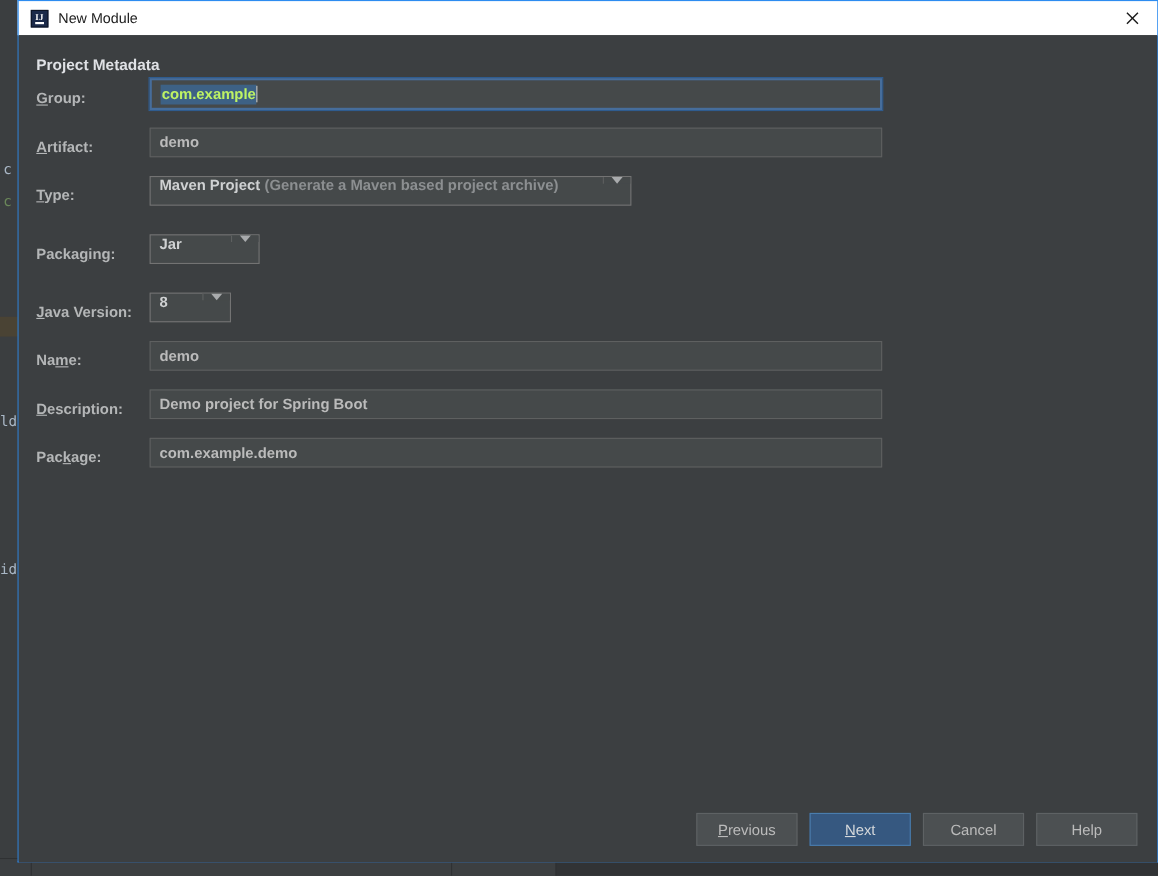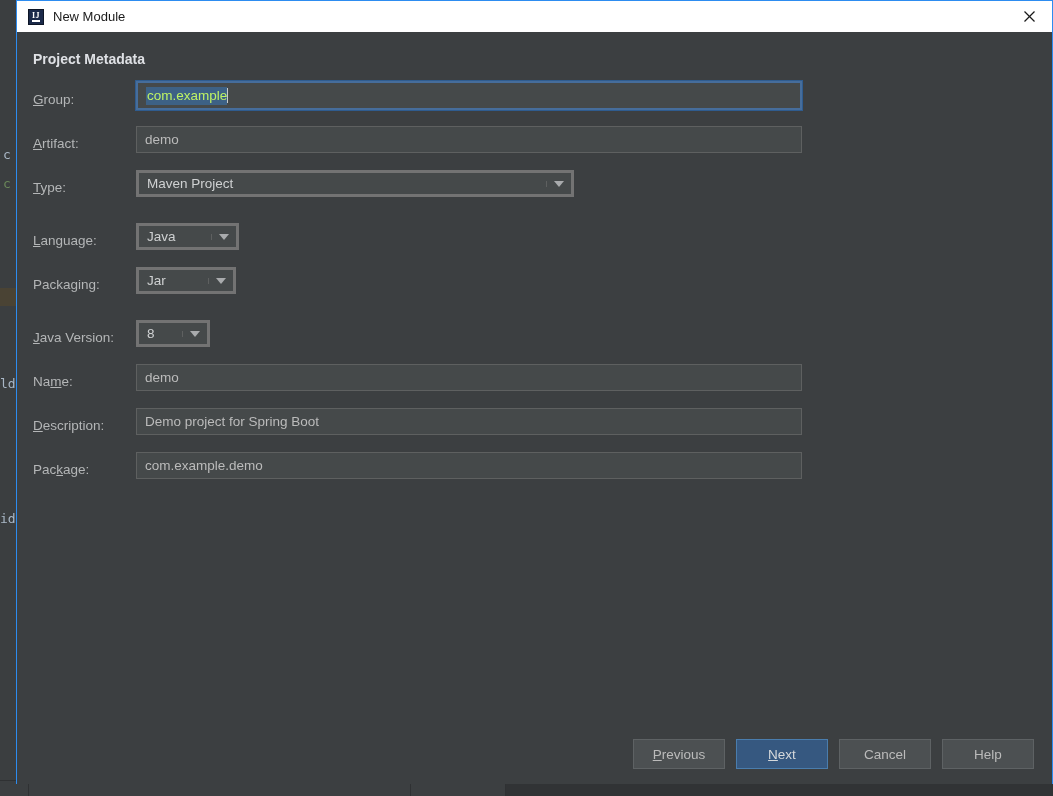--- a/index.html
+++ b/index.html
@@ -151,22 +151,23 @@
     left: 16px;
     top: 19px;
     font-size: 14px;
     font-weight: bold;
     color: #dfe1e5;
   }
 
   .form {
     position: absolute;
     left: 0;
-    top: 50px;
+    top: 40px;
     width: 100%;
+    font-weight: bold;
   }
   .row {
     position: relative;
     height: 44px;
   }
   .row.gap { height: 53px; }
   .lbl {
     position: absolute;
     left: 16px;
     top: 10px;
@@ -212,25 +213,25 @@
     margin-left: 0px;
     vertical-align: middle;
   }
 
   
   .combo {
     position: absolute;
     left: 119px;
     top: 0;
     height: 27px;
-    border: 3px solid #737373;
+    border: 1px solid #737373;
     box-sizing: border-box;
     background: #45494a;
     display: flex;
-    align-items: center;
+    align-items: flex-start;
   }
   .combo .combo-text {
     flex: 1;
     display: flex;
     align-items: center;
     padding-left: 8px;
     font-size: 13.5px;
     color: #cfd1d2;
     white-space: nowrap;
     overflow: hidden;
@@ -341,36 +342,28 @@
         <div class="field wide">
           <span>demo</span>
         </div>
       </div>
 
       <div class="row gap">
         <div class="lbl"><span></span><u>T</u><span>ype:</span></div>
         <div class="combo type-combo">
           <div class="combo-text">
             <span>Maven Project</span>
+            <span class="dim">(Generate a Maven based project archive)</span>
           </div>
           <div class="combo-arrow">
             <div class="arrow-glyph"></div>
           </div>
         </div>
       </div>
 
-      <div class="row">
-        <div class="lbl"><span></span><u>L</u><span>anguage:</span></div>
-        <div class="combo lang-combo">
-          <div class="combo-text">Java</div>
-          <div class="combo-arrow">
-            <div class="arrow-glyph"></div>
-          </div>
-        </div>
-      </div>
 
       <div class="row gap">
         <div class="lbl"><span>Packa</span><u>g</u><span>ing:</span></div>
         <div class="combo pack-combo">
           <div class="combo-text">Jar</div>
           <div class="combo-arrow">
             <div class="arrow-glyph"></div>
           </div>
         </div>
       </div>

